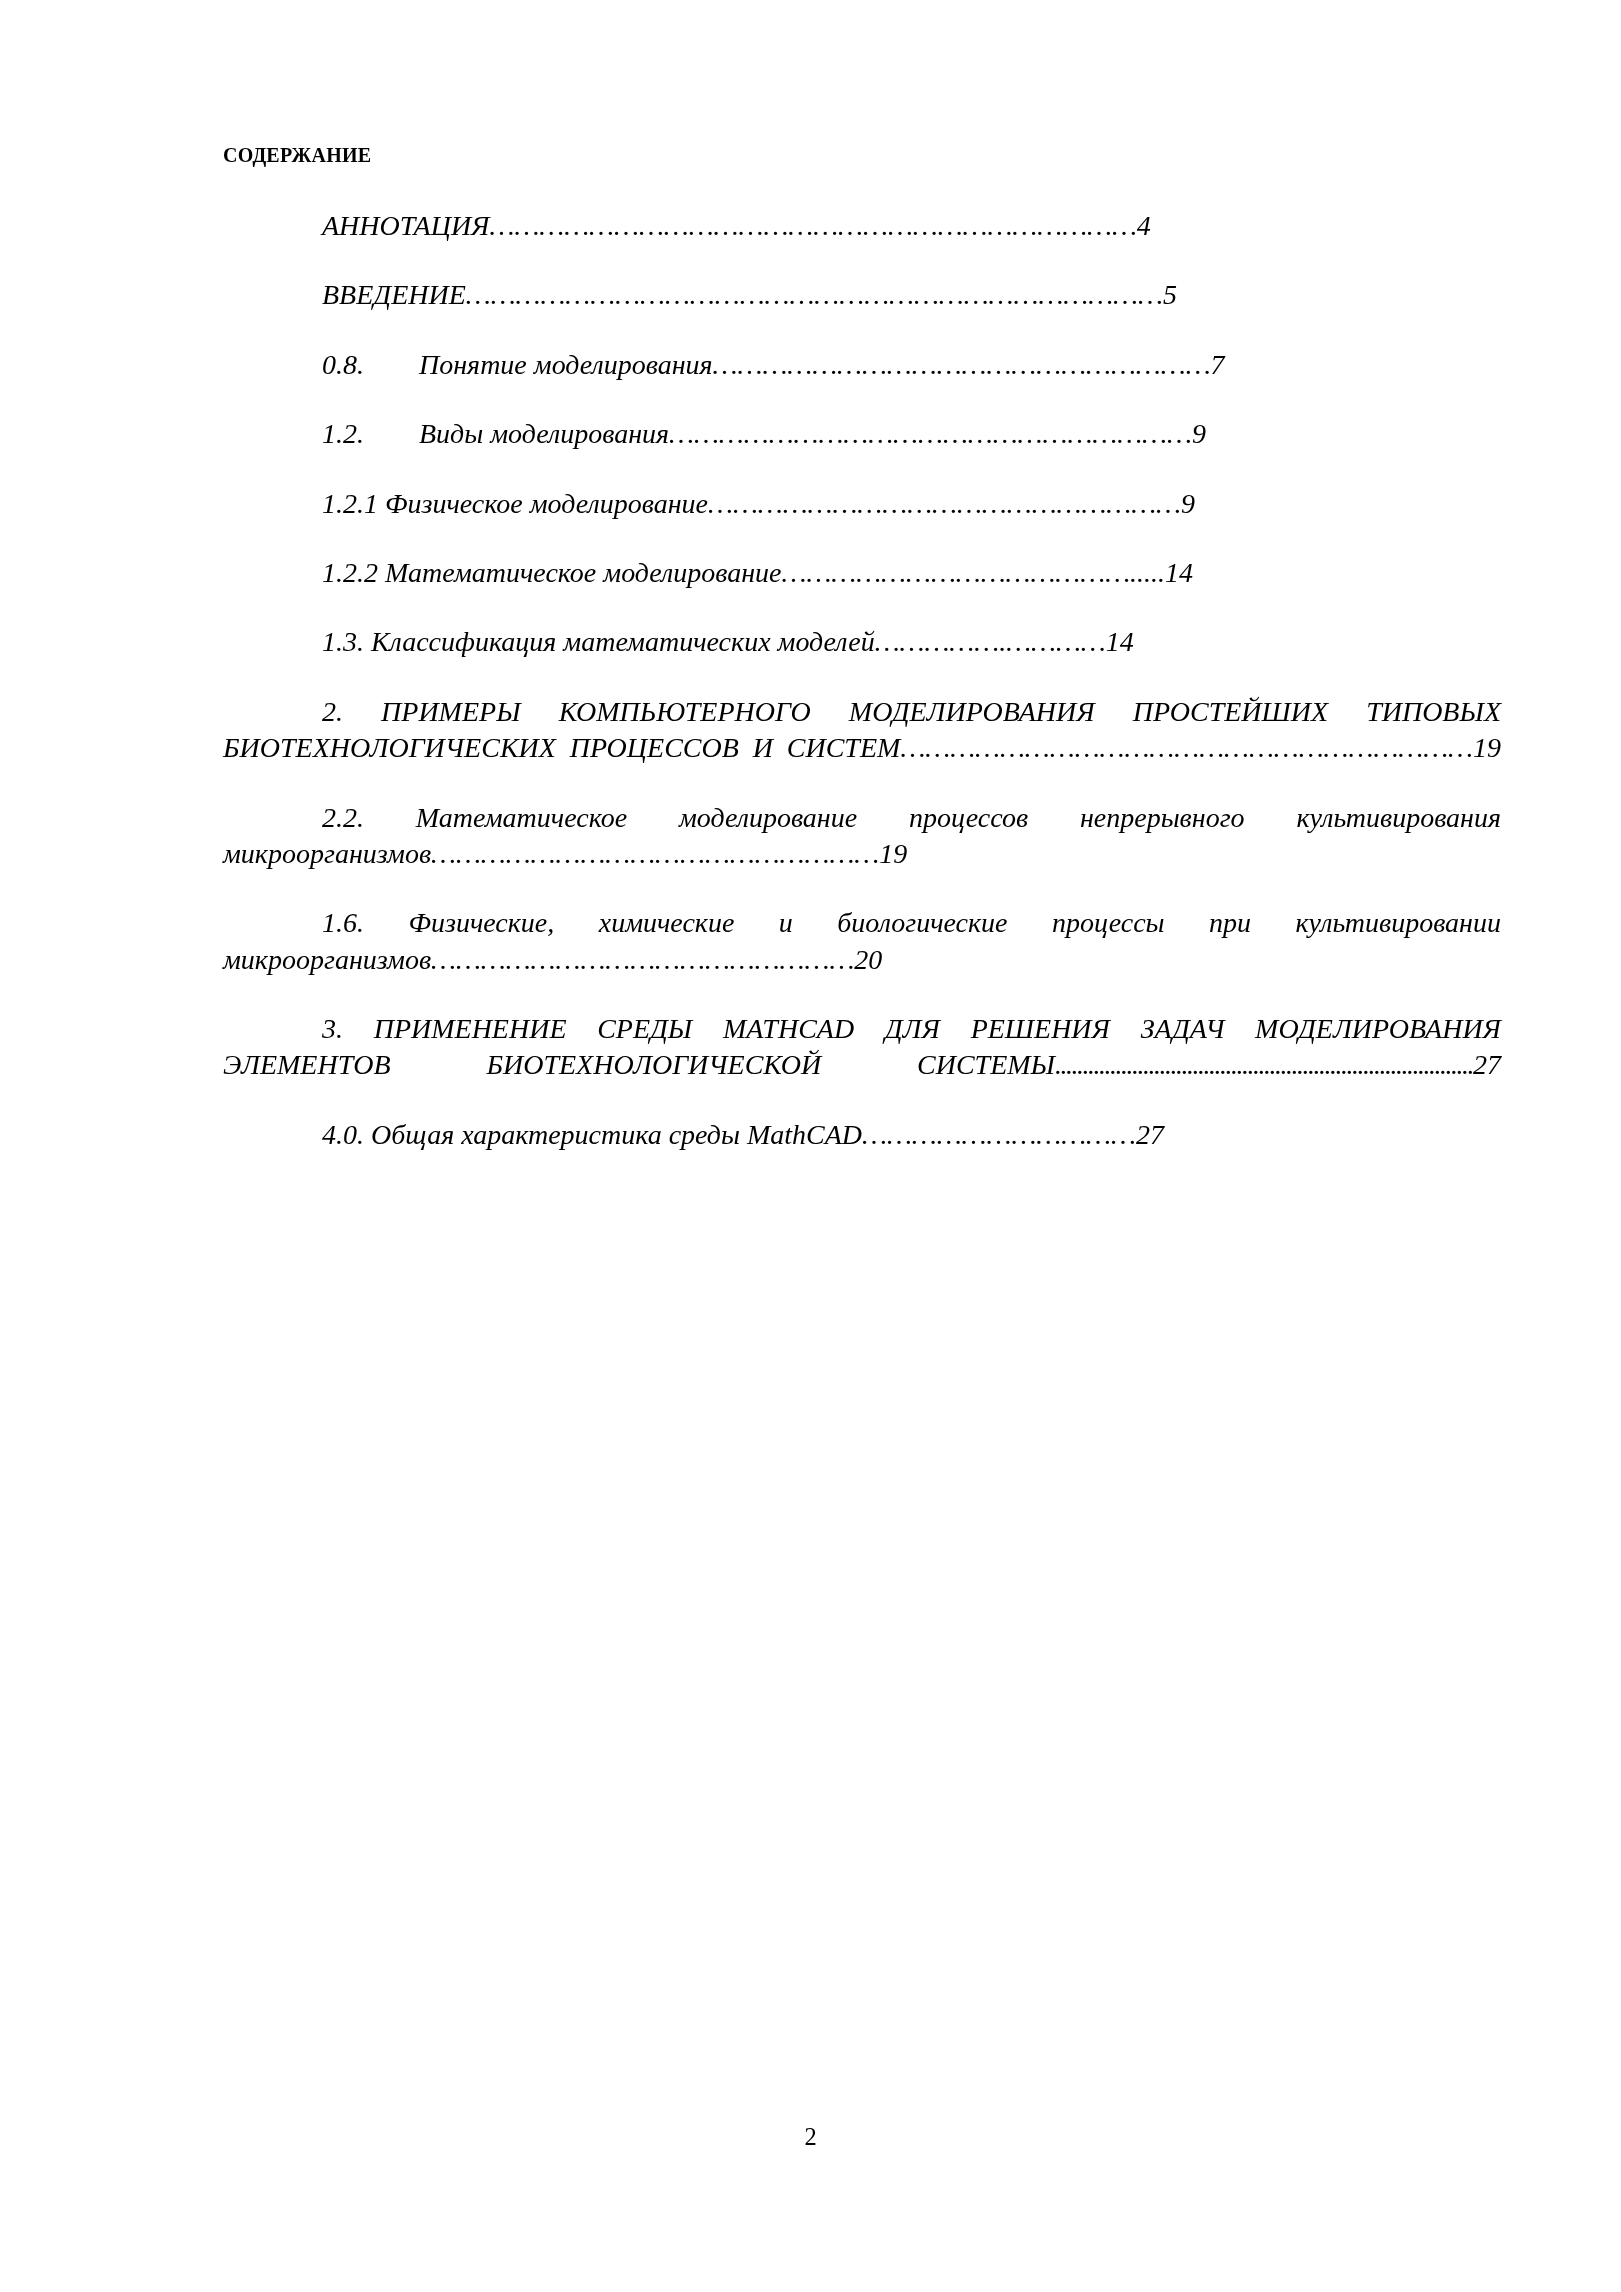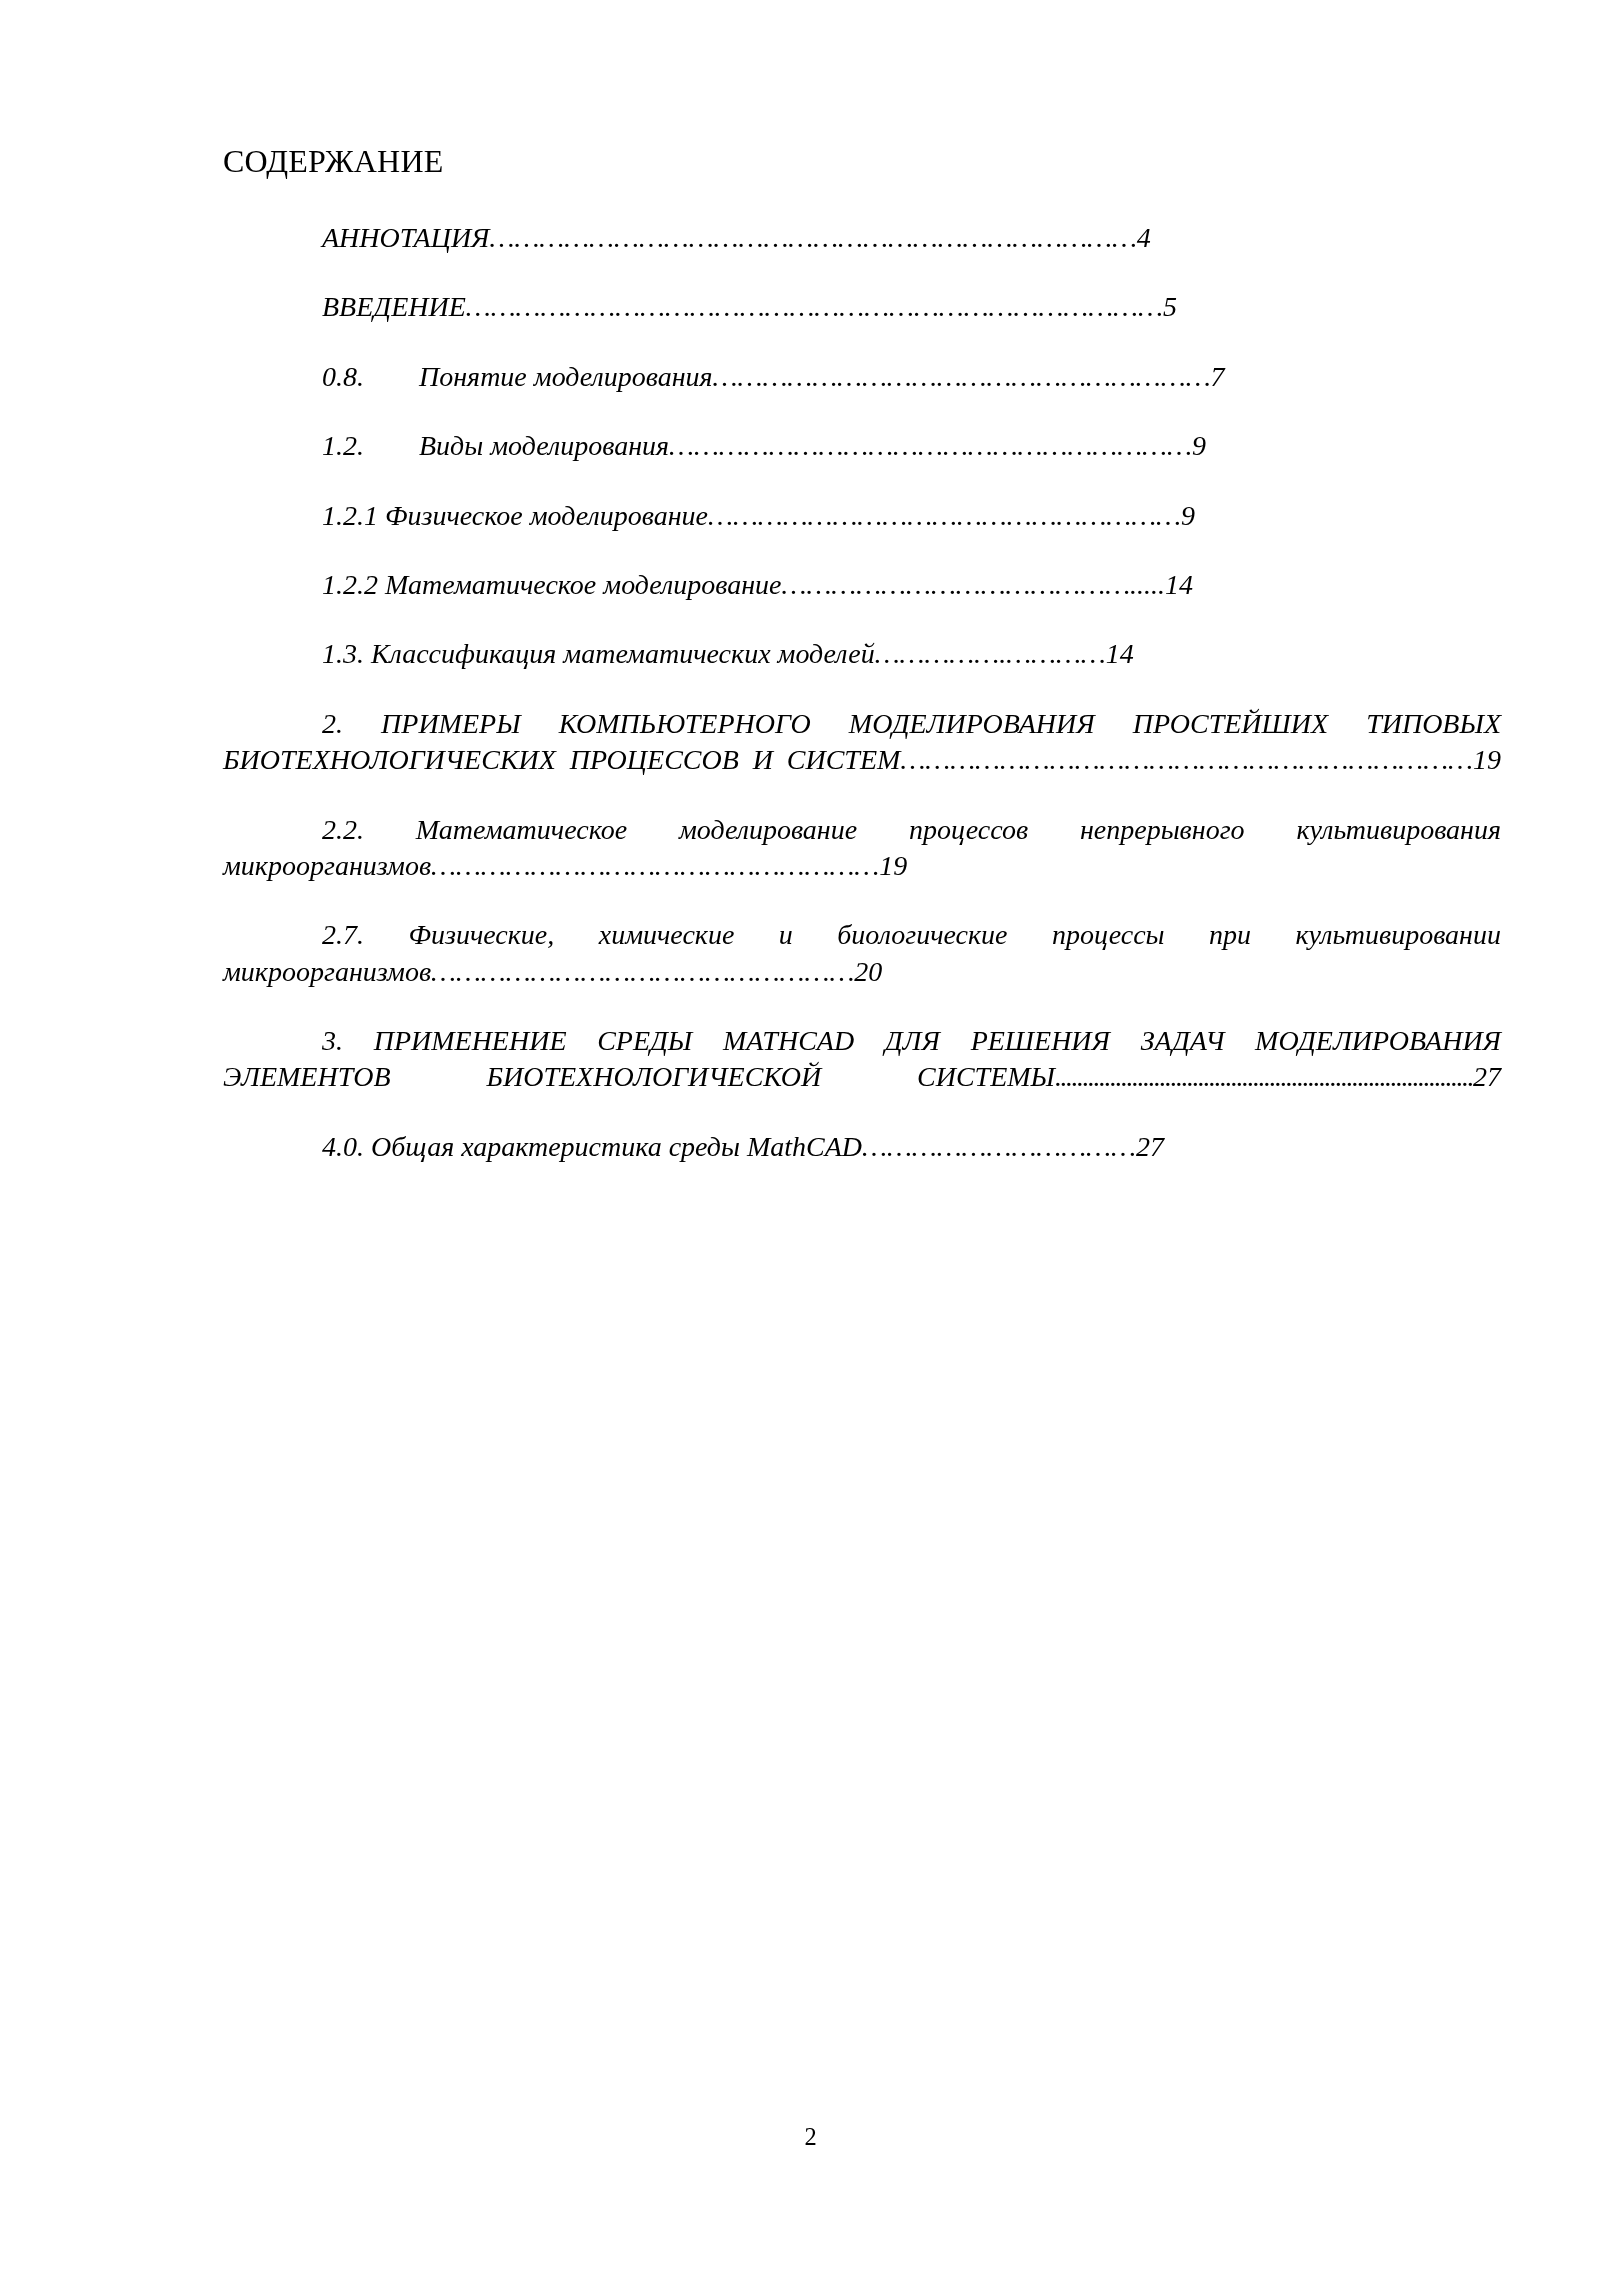--- a/index.html
+++ b/index.html
@@ -26,22 +26,22 @@
   
   #content {
     position: absolute;
     left: 223px;
     top: 145px;
     width: 1278px;
   }
 
   
   .doc-title {
-    font-weight: normal;
-    font-size: 32px;
+    font-weight: bold;
+    font-size: 20px;
     line-height: 1.0;
     letter-spacing: 0.2px;
     margin: 0 0 43px 0;
     text-align: left;
   }
 
   
   .toc-entry {
     font-size: 28px;
     line-height: 1.30;
@@ -133,21 +133,21 @@
       <span>ПРИМЕРЫ КОМПЬЮТЕРНОГО МОДЕЛИРОВАНИЯ ПРОСТЕЙШИХ ТИПОВЫХ БИОТЕХНОЛОГИЧЕСКИХ ПРОЦЕССОВ И СИСТЕМ</span><span class="tail"><span class="leader">……………………………………………………………</span><span class="pageno">19</span></span>
     </p>
 
 
     <p class="toc-entry indent">
       <span>2.2.</span>
       <span>Математическое моделирование процессов непрерывного культивирования микроорганизмов</span><span class="tail"><span class="leader">………………………………………………</span><span class="pageno">19</span></span>
     </p>
 
     <p class="toc-entry indent">
-      <span>2.7.</span>
+      <span>1.6.</span>
       <span>Физические, химические и биологические процессы при культивировании микроорганизмов</span><span class="tail"><span class="leader">……………………………………………</span><span class="pageno">20</span></span>
     </p>
 
     <p class="toc-entry indent">
       <span>3.</span>
       <span>ПРИМЕНЕНИЕ СРЕДЫ MATHCAD ДЛЯ РЕШЕНИЯ ЗАДАЧ МОДЕЛИРОВАНИЯ ЭЛЕМЕНТОВ БИОТЕХНОЛОГИЧЕСКОЙ СИСТЕМЫ</span><span class="tail"><span class="leader tight">............................................................................</span><span class="pageno">27</span></span>
     </p>
 
     <p class="toc-entry indent last-left">
       <span>4.0.</span>

